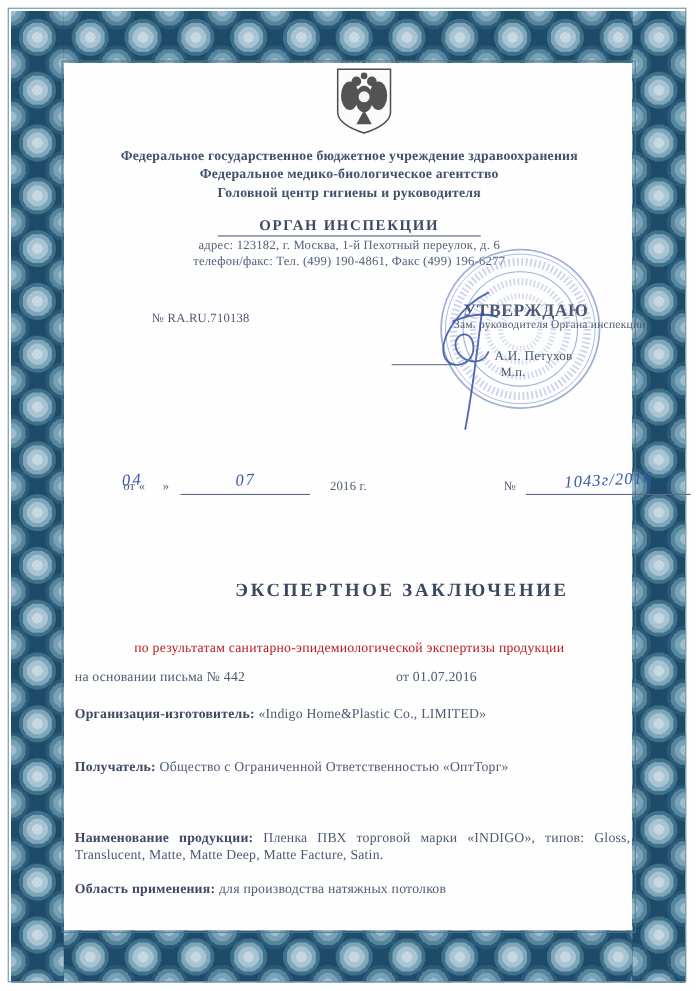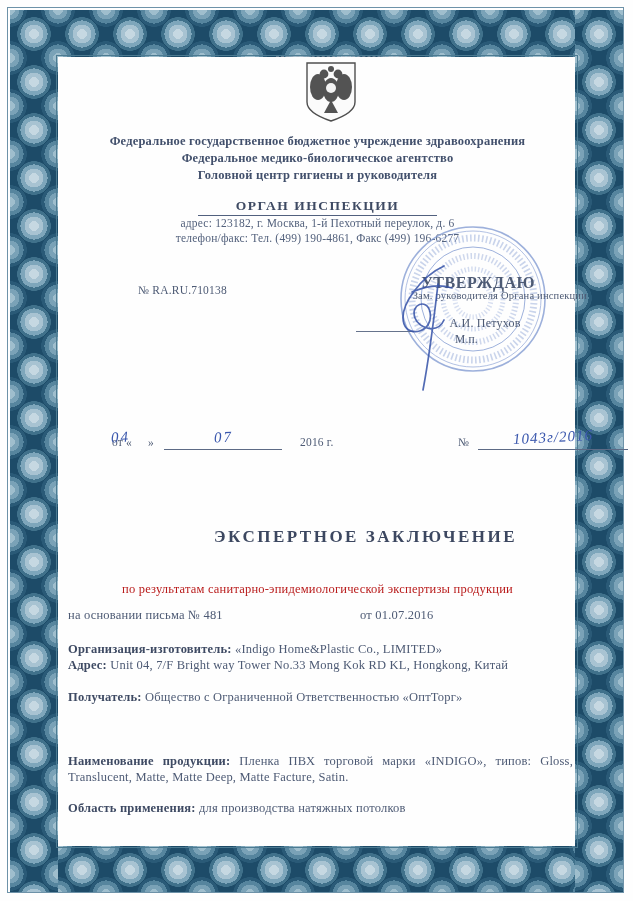--- a/index.html
+++ b/index.html
@@ -148,26 +148,25 @@
   <span style="left:80px;top:6px;">»</span>
   <span class="uline" style="left:96px;top:0;width:118px;height:19px;"><i class="hw">07</i></span>
   <span style="left:232px;top:6px;">2016 г.</span>
   <span style="left:390px;top:6px;">№</span>
   <span class="uline" style="left:410px;top:0;width:150px;height:19px;"><i class="hw" style="letter-spacing:1px;">1043г/2016</i></span>
 </div>
 
 <div class="t title c">ЭКСПЕРТНОЕ ЗАКЛЮЧЕНИЕ</div>
 <div class="t subtitle c">по результатам санитарно-эпидемиологической экспертизы продукции</div>
 
-<div class="t basis-letter">на основании письма № 481</div>
+<div class="t basis-letter">на основании письма № 442</div>
 <div class="t basis-date">от 01.07.2016</div>
 
 <div class="t para manufacturer">
   <div><b>Организация-изготовитель:</b> <span>«Indigo Home&amp;Plastic Co., LIMITED»</span></div>
-  <div><b>Адрес:</b> <span>Unit 04, 7/F Bright way Tower No.33 Mong Kok RD KL, Hongkong, Китай</span></div>
 </div>
 
 <div class="t para recipient">
   <div><b>Получатель:</b> <span>Общество с Ограниченной Ответственностью «ОптТорг»</span></div>
 </div>
 
 <div class="t para product">
   <b>Наименование продукции:</b> <span>Пленка ПВХ торговой марки «INDIGO», типов: Gloss, Translucent, Matte, Matte Deep, Matte Facture, Satin.</span>
 </div>
 

